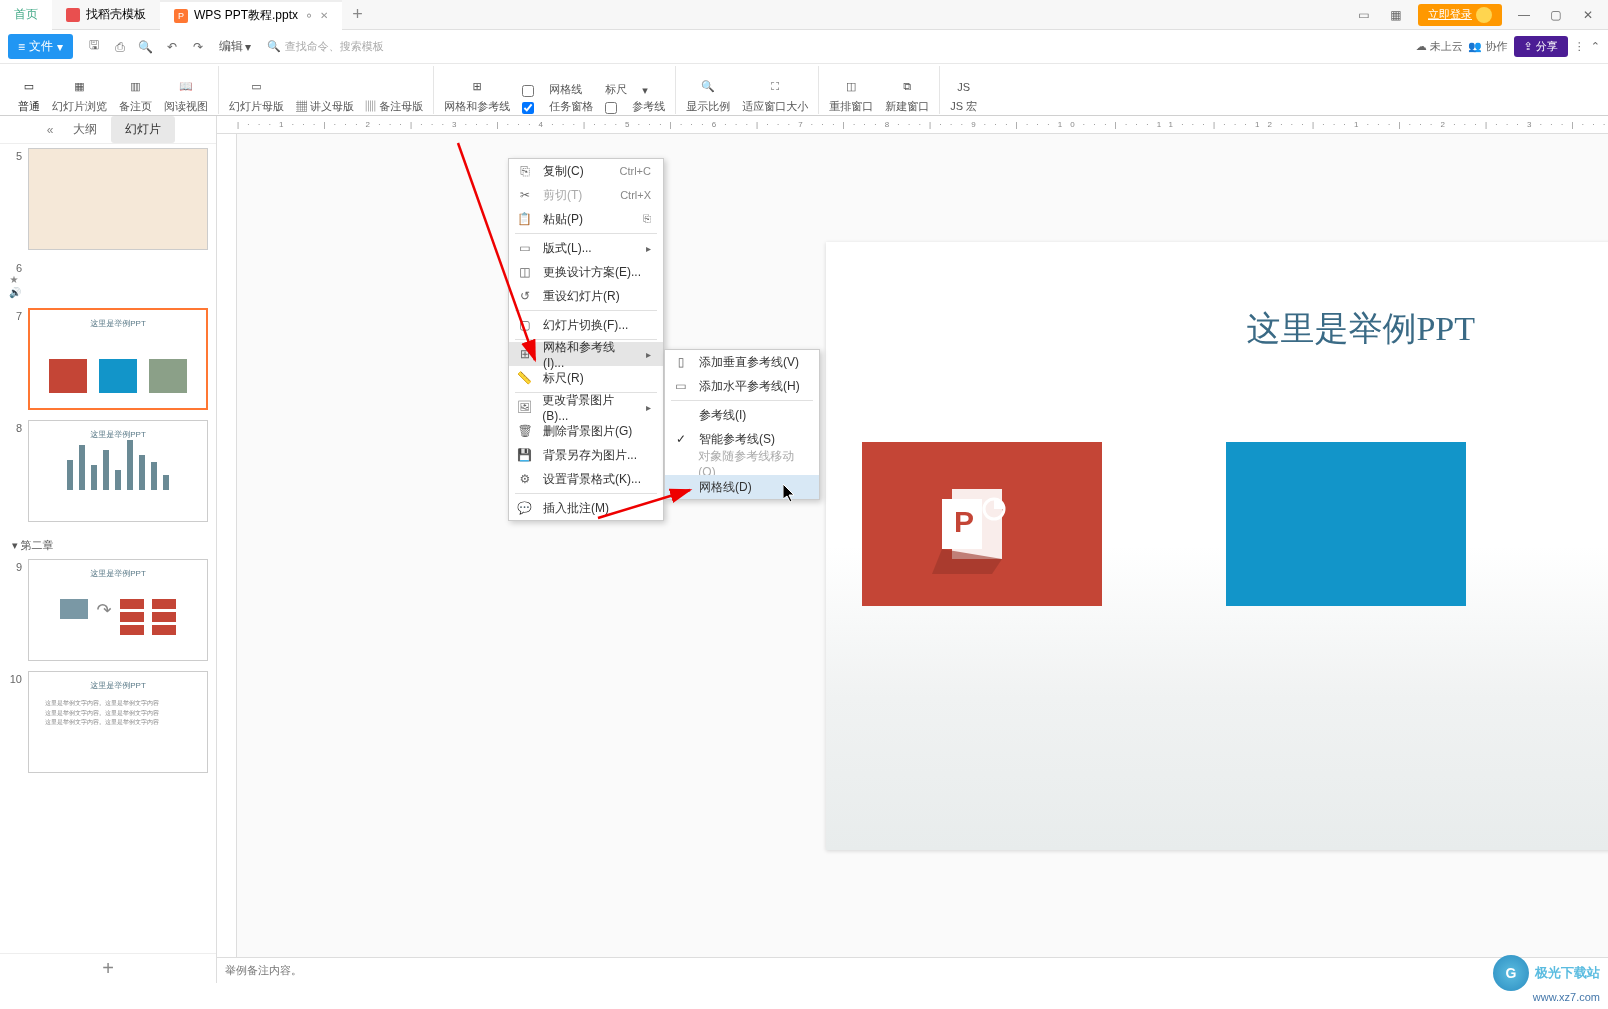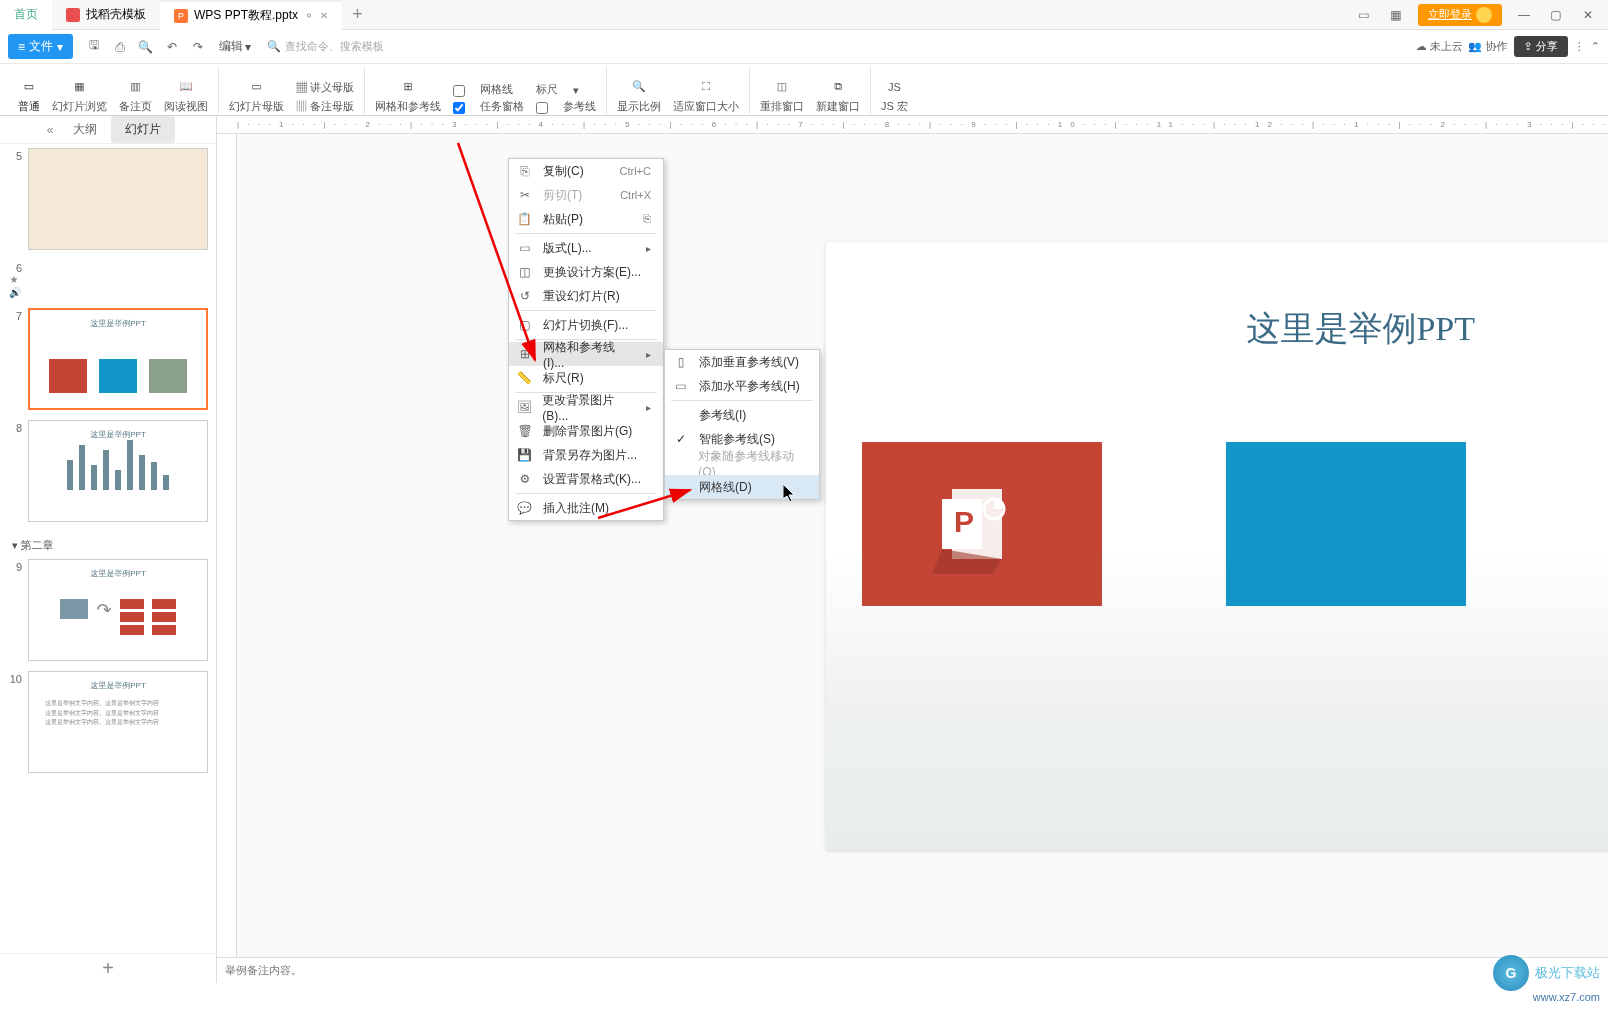--- a/index.html
+++ b/index.html
@@ -20,21 +20,21 @@
 .menubar { height: 34px; display: flex; align-items: center; padding: 0 8px; gap: 4px; border-bottom: 1px solid #e8e8e8; }
 .menu-icon { width: 18px; height: 18px; display: flex; align-items: center; justify-content: center; color: #666; }
 .menu-file { background: #2196f3; color: #fff; padding: 4px 10px; border-radius: 3px; display: flex; align-items: center; gap: 4px; font-size: 12px; }
 .menu-quick { display: flex; gap: 8px; margin: 0 8px; }
 .menu-edit { color: #555; display: flex; align-items: center; gap: 2px; }
 .menu-tabs { display: flex; gap: 2px; margin-left: 10px; }
 .menu-tab { padding: 6px 10px; font-size: 12px; color: #444; cursor: pointer; }
 .menu-tab.active { background: #ff7733; color: #fff; border-radius: 3px; }
 .search-box { margin-left: 12px; color: #aaa; font-size: 11px; display: flex; align-items: center; gap: 4px; }
 .menubar-right { margin-left: auto; display: flex; align-items: center; gap: 6px; color: #666; font-size: 11px; }
-.share-btn { background: #404040; color: #fff; padding: 3px 10px; border-radius: 3px; }
+.share-btn { background: #4c1d95; color: #fff; padding: 3px 10px; border-radius: 3px; }
 
 
 .ribbon { height: 52px; background: #fff; border-bottom: 1px solid #d0d0d0; display: flex; align-items: center; padding: 0 8px; }
 .ribbon-group { display: flex; align-items: flex-end; gap: 12px; padding: 0 10px; border-right: 1px solid #e5e5e5; height: 48px; }
 .ribbon-item { display: flex; flex-direction: column; align-items: center; gap: 2px; font-size: 11px; color: #555; cursor: pointer; }
 .ribbon-item.active { color: #333; }
 .ribbon-icon-lg { width: 22px; height: 20px; display: flex; align-items: center; justify-content: center; }
 .ribbon-opts { display: flex; flex-direction: column; gap: 2px; font-size: 11px; color: #555; }
 .ribbon-opts label { display: flex; align-items: flex-end; gap: 15px; }
 .ribbon-opts input[type=checkbox] { width: 12px; height: 12px; }
@@ -84,21 +84,21 @@
 
 .menu1 { left: 508px; top: 158px; width: 156px; }
 .menu2 { left: 664px; top: 349px; width: 156px; }
 
 
 .arrow { position: absolute; pointer-events: none; z-index: 200; }
 
 
 .watermark { position: absolute; right: 8px; bottom: 6px; z-index: 300; display: flex; flex-direction: column; align-items: flex-end; }
 .watermark-logo { width: 36px; height: 36px; border-radius: 50%; background: radial-gradient(circle, #5bbce0, #2a8cc0); display: flex; align-items: center; justify-content: center; color: #fff; font-weight: bold; font-size: 14px; }
-.watermark-text { color: #5bbce0; font-size: 13px; font-weight: normal; }
+.watermark-text { color: #5bbce0; font-size: 13px; font-weight: bold; }
 .watermark-url { color: #47a; font-size: 11px; }
 
 
 .cursor { position: absolute; z-index: 250; }
 
 
 .th-bars { display: flex; gap: 6px; align-items: flex-end; justify-content: center; height: 60px; padding: 30px 15px 10px; }
 .th-bar { width: 6px; background: #6a8a95; }
 .th-title-sm { text-align: center; font-size: 8px; color: #5a7a88; padding-top: 8px; }
 .th-boxes { display: flex; gap: 6px; justify-content: center; padding-top: 30px; }
@@ -189,21 +189,21 @@
     <div class="ribbon-item">
         <div class="ribbon-icon-lg">📖</div>
         <span>阅读视图</span>
       </div>
   </div>
   <div class="ribbon-group">
     <div class="ribbon-item">
         <div class="ribbon-icon-lg">▭</div>
         <span>幻灯片母版</span>
       </div>
-    <div style="display:flex;flex-direction:column;gap:4px;font-size:11px;color:#555;">
+    <div style="display:flex;flex-direction:row;gap:11px;font-size:11px;color:#555;">
       <span><span>▦</span> <span>讲义母版</span></span>
       <span><span>▥</span> <span>备注母版</span></span>
     </div>
   </div>
   <div class="ribbon-group">
     <div class="ribbon-item">
         <div class="ribbon-icon-lg">⊞</div>
         <span>网格和参考线</span>
       </div>
     <div class="ribbon-opts">

